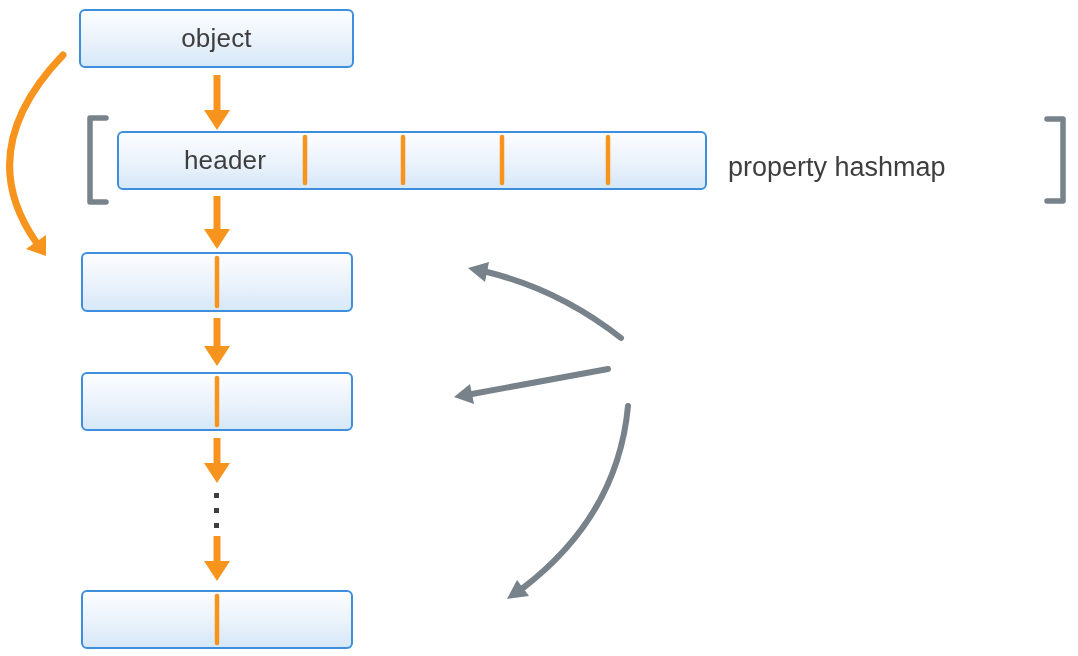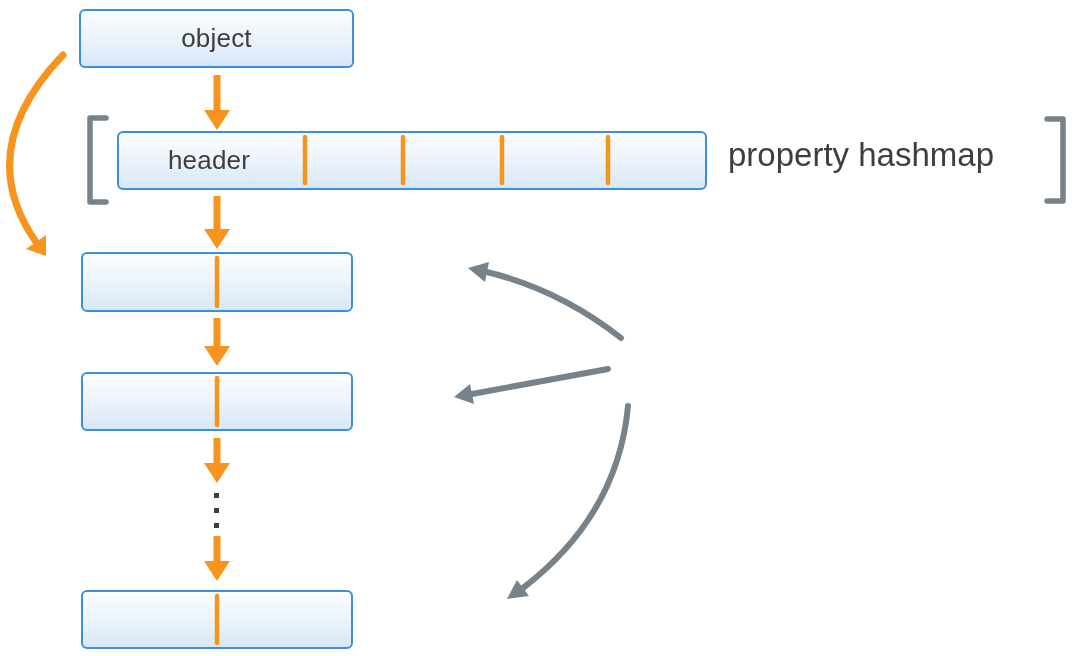--- a/index.html
+++ b/index.html
@@ -31,27 +31,28 @@
   .pair-box-3  { left: 81px;  top: 590px; width: 272px; height: 59px; }
   .box-label {
     color: var(--text-dark, #3E3E3E);
     font-size: 26px;
     letter-spacing: 0.2px;
   }
   .header-box .box-label {
     position: absolute;
     left: 0; width: 180px;
     text-align: center;
+    padding-left: 16px;
   }
   .side-label {
     position: absolute;
     color: var(--text-dark, #3E3E3E);
     white-space: nowrap;
   }
-  .hashmap-label { left: 728px; top: 125px; height: 59px; display: flex; align-items: center; font-size: 33px; }
+  .hashmap-label { left: 728px; top: 138px; height: 59px; display: flex; align-items: center; font-size: 27px; }
   .pairs-label   { left: 633px; top: 350px; font-size: 30px; }
   svg.overlay {
     position: absolute;
     left: 0; top: 0;
     width: 1078px; height: 656px;
     pointer-events: none;
   }
   .orange-stroke { stroke: var(--orange, #F7941E); fill: none; }
   .orange-fill   { fill: var(--orange, #F7941E); stroke: none; }
   .gray-stroke   { stroke: var(--gray, #78828A); fill: none; }

